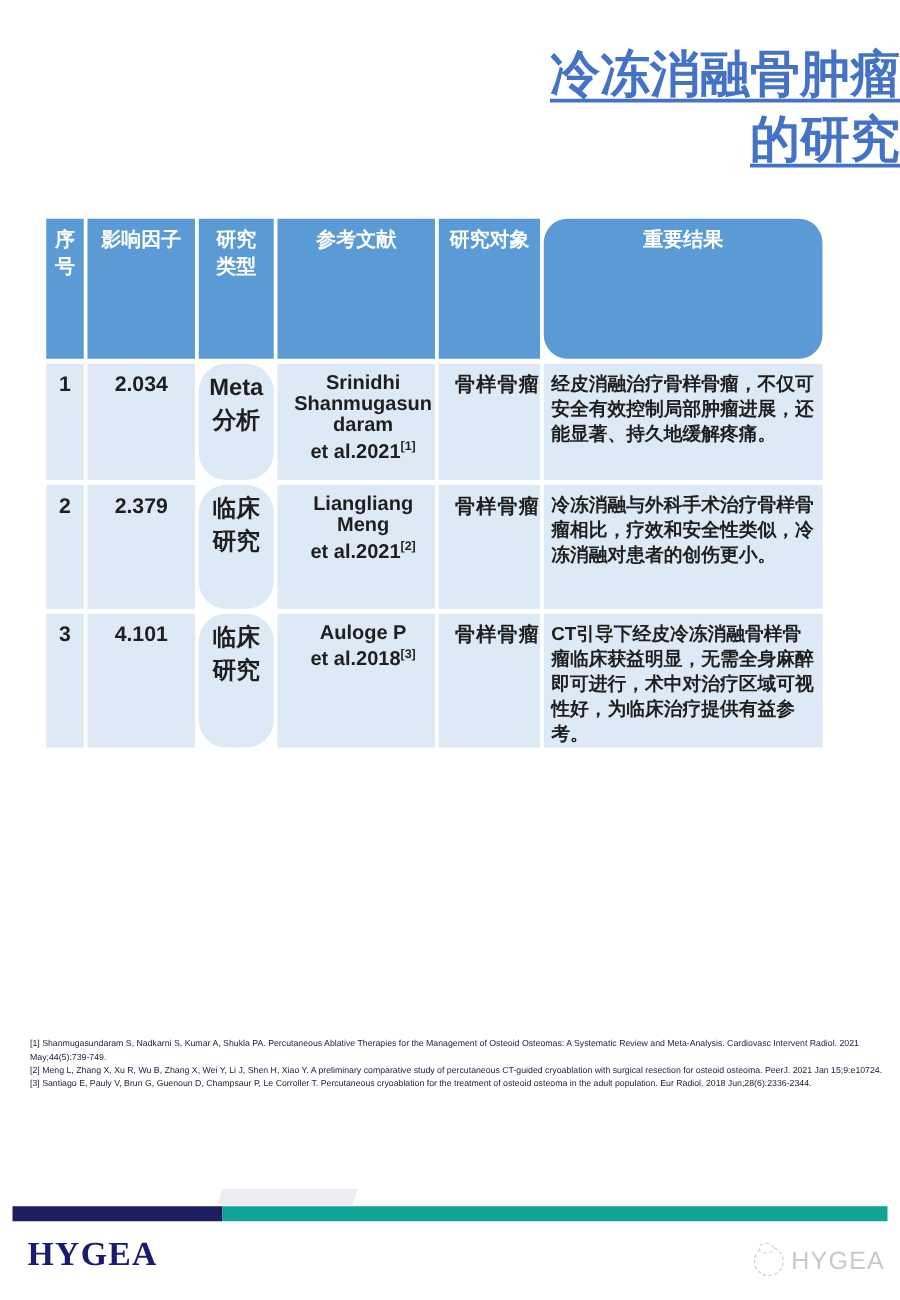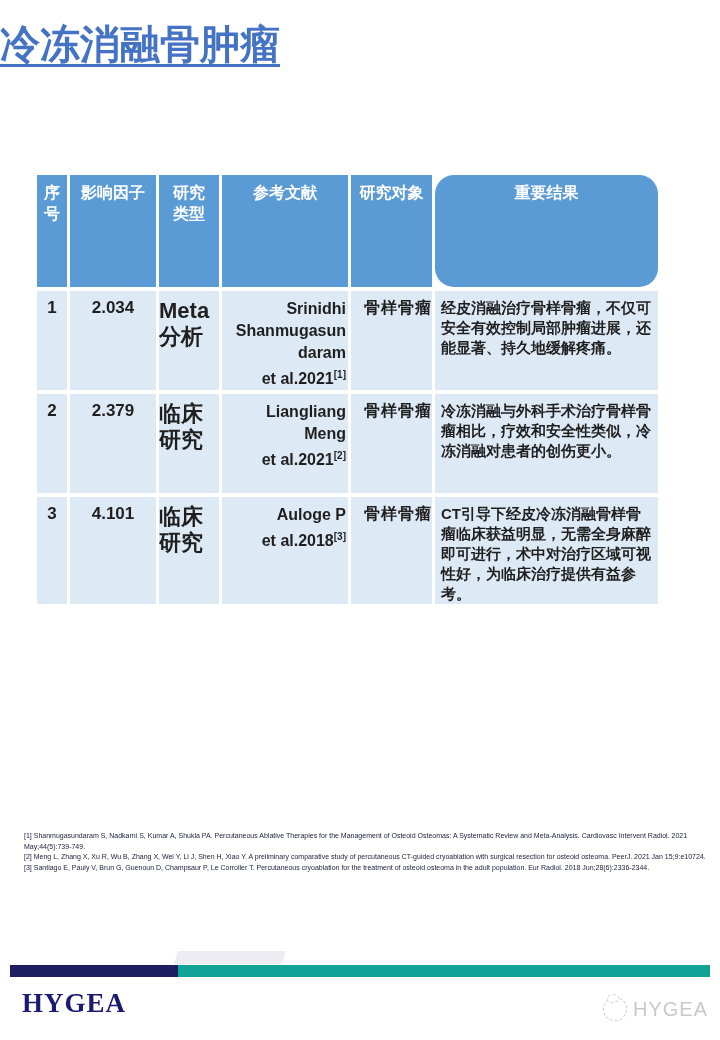--- a/index.html
+++ b/index.html
@@ -9,24 +9,24 @@
     width: 720px;
     height: 1040px;
     background: #ffffff;
     overflow: hidden;
     font-family: "Liberation Sans", sans-serif;
   }
 
   
   .title {
     position: absolute;
-    top: 18px;
+    top: 34px;
     left: 0;
     width: 100%;
-    text-align: left;
+    text-align: right;
     color: #4472C4;
     font-size: 40px;
     font-weight: bold;
     line-height: 52px;
   }
   .title-line {
     display: block;
     text-decoration: underline;
     text-decoration-thickness: 3px;
     text-underline-offset: 6px;
@@ -68,22 +68,22 @@
   .col-ref  { width: 126px; }
   .col-subj { width: 81px; }
   .col-res  { width: 223px; border-radius: 19px; }
 
   .row-1 td { height: 93px; }
   .row-2 td { height: 99px; }
   .row-3 td { height: 105px; }
 
   .c-no     { text-align: center; font-size: 17px; }
   .c-if     { text-align: center; font-size: 17px; }
-  .c-type   { text-align: left; font-size: 22px; white-space: pre-line; line-height: 26px; }
-  .c-ref    { text-align: right; font-size: 16px; line-height: 22px; padding-left: 13px; padding-right: 2px; }
+  .c-type   { text-align: center; font-size: 19px; white-space: pre-line; line-height: 26px; border-radius: 22px; }
+  .c-ref    { text-align: center; font-size: 16px; line-height: 17px; padding-left: 13px; padding-right: 2px; }
   .c-ref .ref-name { overflow-wrap: break-word; word-break: break-word; }
   .c-ref sup { font-size: 10px; }
   .c-subj   { text-align: right; font-size: 16px; letter-spacing: 1px; }
   .c-result { text-align: left; font-size: 15px; line-height: 20px; padding: 16px 4px 0 6px; letter-spacing: 0; }
 
   
   .footnotes {
     position: absolute;
     top: 831px;
     left: 24px;
@@ -160,20 +160,21 @@
     font-weight: normal;
   }
 </style>
 </head>
 <body>
 
 <div class="page">
 
   <h1 class="title">
     <span class="title-line">冷冻消融骨肿瘤</span>
+    <span class="title-line">的研究</span>
   </h1>
 
   <table class="study-table">
     <thead>
       <tr>
         <th class="col-no">序
 号</th>
         <th class="col-if">影响因子</th>
         <th class="col-type">研究
 类型</th>

